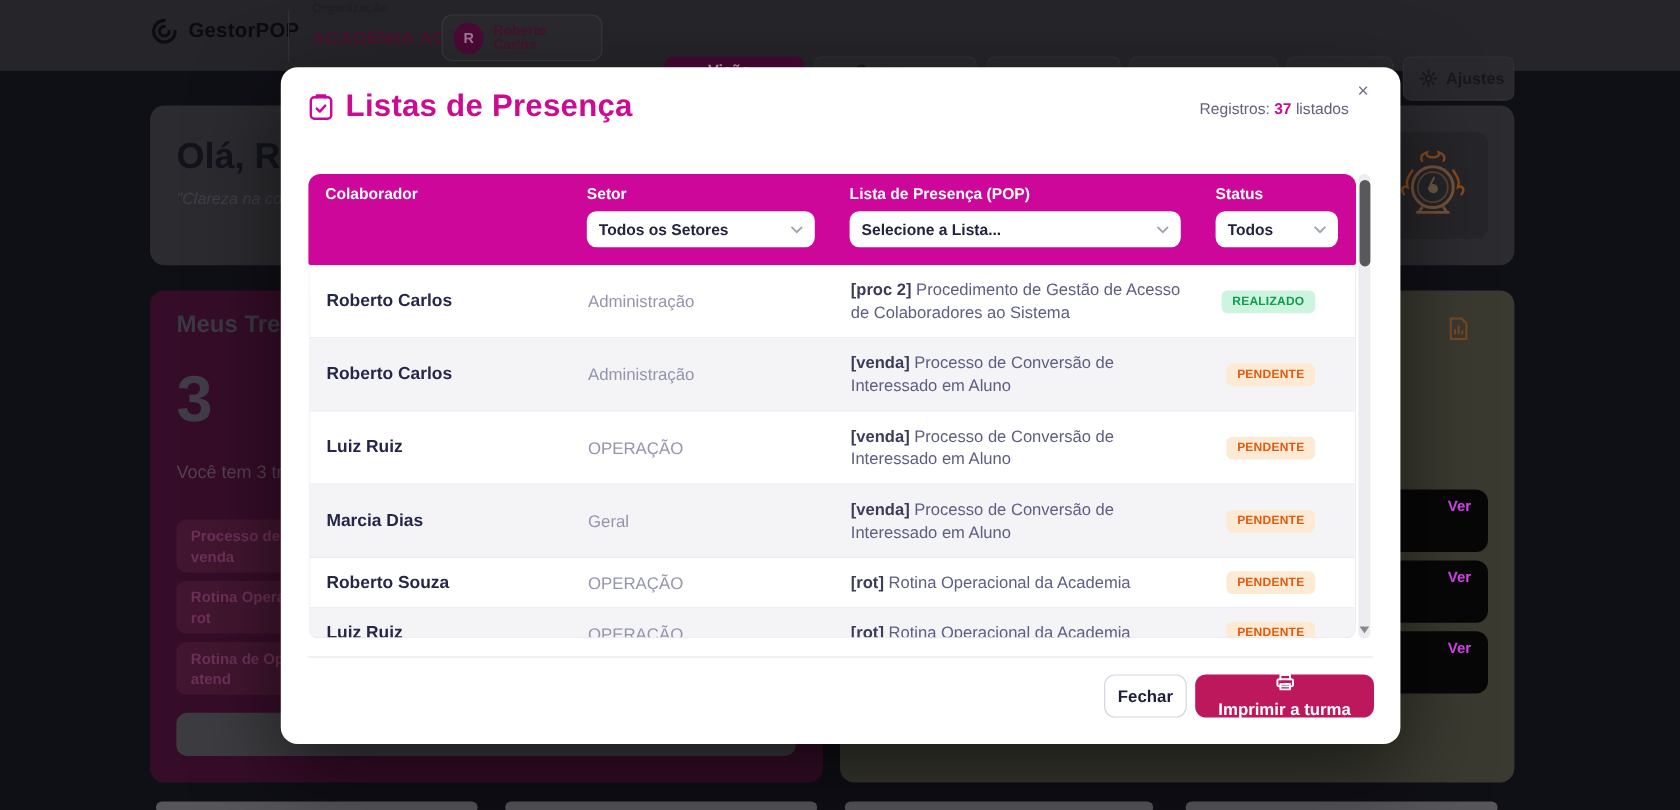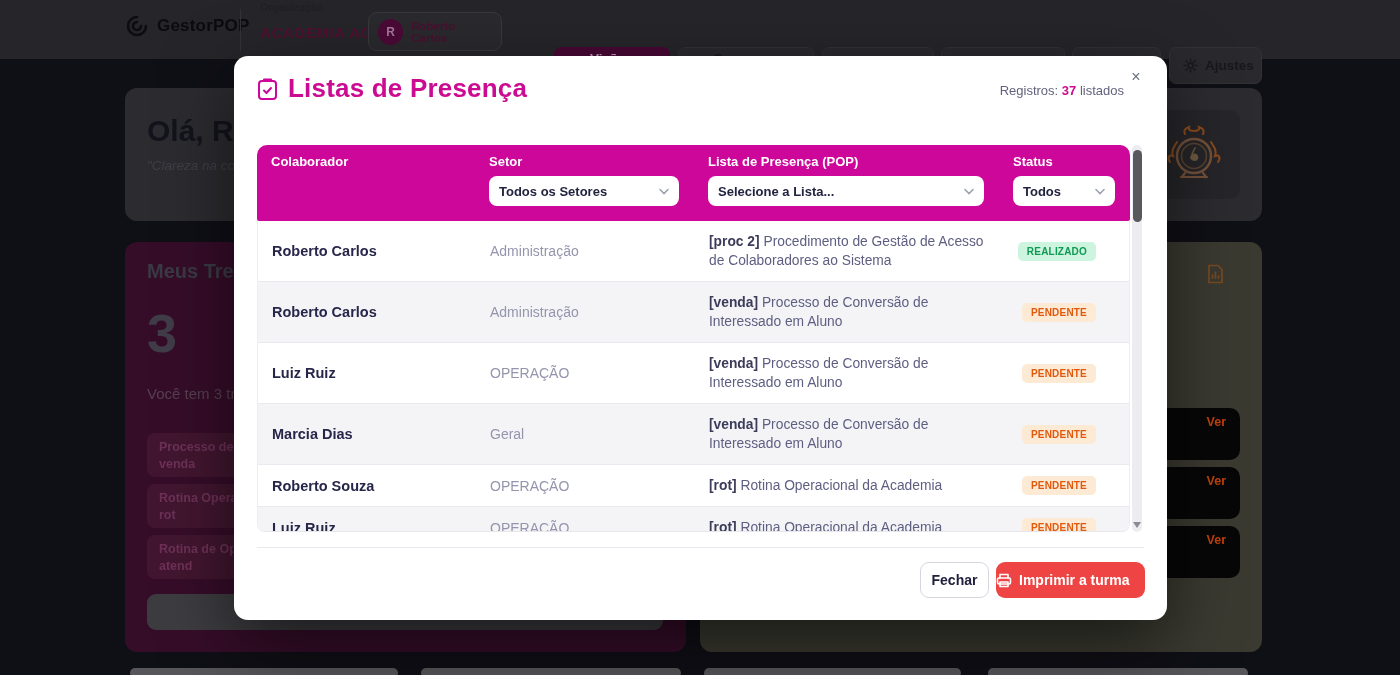--- a/index.html
+++ b/index.html
@@ -46,21 +46,21 @@
   .pl-sub { position:absolute; left:22px; top:133px; font-size:15px; color:#554050; white-space:nowrap;margin-top:10px; }
   .pl-card { position:absolute; left:22px; width:516px; height:44px; background:#421630; border-radius:8px; padding:6px 12px;
     font-size:12.5px; font-weight:700; color:#6d3157; line-height:1.35; overflow:hidden; }
   .pl-card1 { top:191px; } .pl-card2 { top:242px; } .pl-card3 { top:293px; }
   .pl-button { position:absolute; left:22px; top:352px; width:516px; height:36px; background:#3d3d41; border-radius:9px; }
 
   .panel-right { position:absolute; left:700px; top:242px; width:562px; height:410px; background:#3a3a31; border-radius:12px; overflow:hidden; }
   .pr-icon { position:absolute; right:38px; top:22px; color:#7a4a20; }
   .pr-card { position:absolute; left:40px; width:500px; height:52px; background:#070708; border-radius:10px; }
   .pr-card1 { top:166px; } .pr-card2 { top:225px; } .pr-card3 { top:284px; }
-  .pr-ver { position:absolute; right:14px; top:7px; font-size:12.5px; font-weight:700; color:#c2410c; }
+  .pr-ver { position:absolute; right:14px; top:7px; font-size:12.5px; font-weight:700; color:#d946ef; }
 
   .strip { position:absolute; top:668px; height:10px; border-radius:5px; background:#57575b; }
   .strip1 { left:130px; width:268px; } .strip2 { left:421px; width:260px; }
   .strip3 { left:704px; width:257px; } .strip4 { left:988px; width:260px; }
 
   
   .modal { position:absolute; left:234px; top:56px; width:933px; height:564px; background:#ffffff; border-radius:14px;
     box-shadow:0 25px 70px rgba(0,0,0,.55); z-index:10; }
   .modal-title-row { position:absolute; left:23px; top:17px; display:flex; align-items:center; gap:10px; }
   .modal-title { font-size:26px; font-weight:800; color:#cc0b93; letter-spacing:.2px; }
@@ -99,23 +99,23 @@
 
   .mscrollbar { position:absolute; left:898px; top:89px; width:10px; height:387px; background:#ededf1; border-radius:5px; }
   .mthumb { position:absolute; left:0.5px; top:5px; width:9px; height:72px; background:#58585d; border-radius:5px; }
   .mdown { position:absolute; left:1px; bottom:4px; width:0; height:0;
     border-left:4px solid transparent; border-right:4px solid transparent; border-top:6px solid #8a8a92; }
 
   .footer-divider { position:absolute; left:23px; right:23px; top:491px; height:1px; background:#e8e8ee; }
   .btn-fechar { position:absolute; left:686px; top:506px; width:69px; height:36px; background:#fff;
     border:1px solid #d6d6e0; border-radius:9px; font-size:14px; font-weight:600; color:#20203c;
     display:flex; align-items:center; justify-content:center; cursor:pointer; }
-  .btn-print { position:absolute; left:762px; top:506px; width:149px; height:36px; background:#ef4444;
+  .btn-print { position:absolute; left:762px; top:506px; width:149px; height:36px; background:#be185d;
     border-radius:9px; font-size:14px; font-weight:700; color:#ffffff;
-    display:flex; align-items:center; gap:7px; cursor:pointer; }
+    display:flex; align-items:center; justify-content:center; gap:7px; cursor:pointer;flex-direction:column; }
 </style>
 </head>
 <body>
 
 <div class="topbar">
   <div class="logo">
     <span>
       <svg width="24" height="24" viewBox="0 0 24 24" fill="none" stroke="currentColor" stroke-width="2.6" stroke-linecap="round">
         <path d="M12 3a9 9 0 1 0 9 9"></path>
           <path d="M12 8a4 4 0 1 0 4 4"></path>

